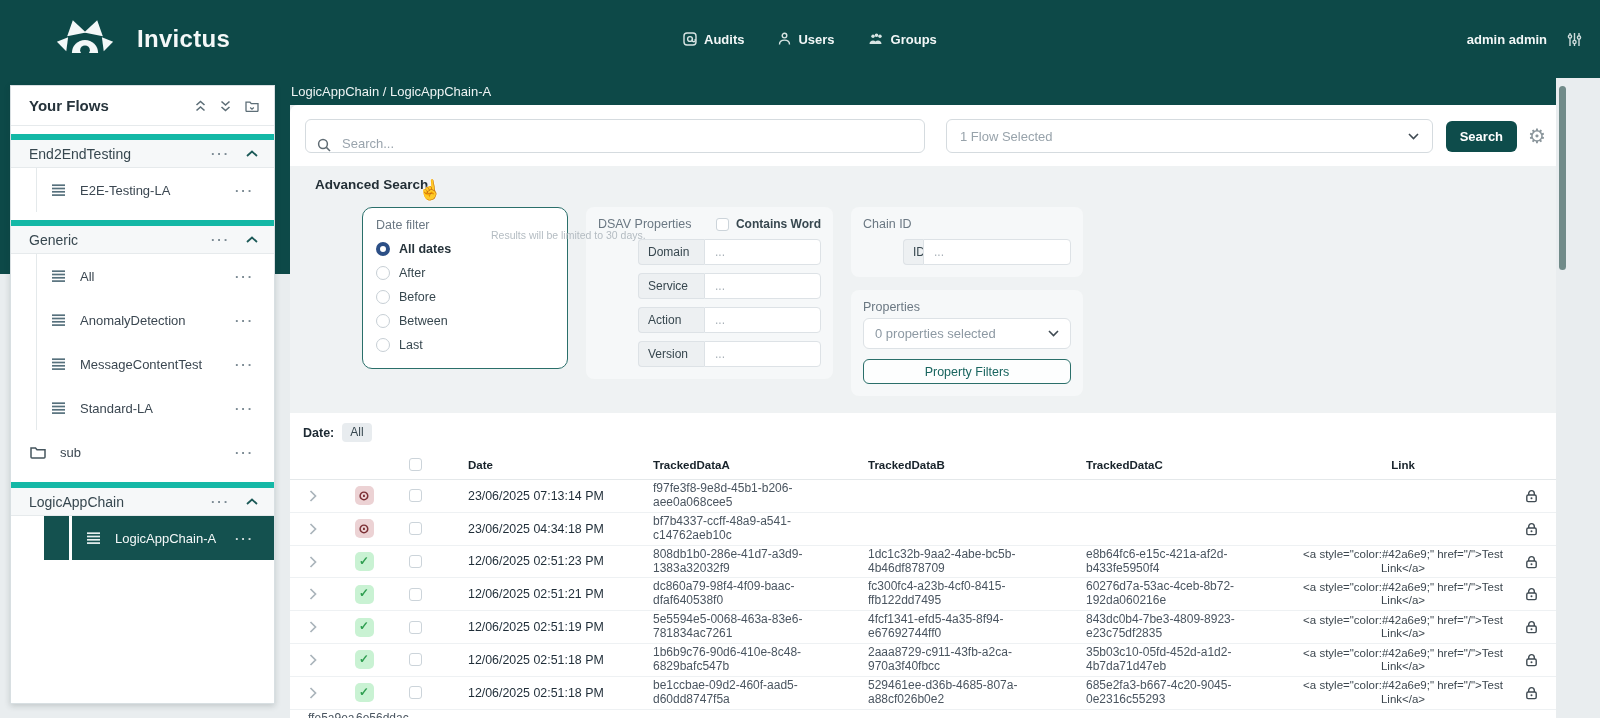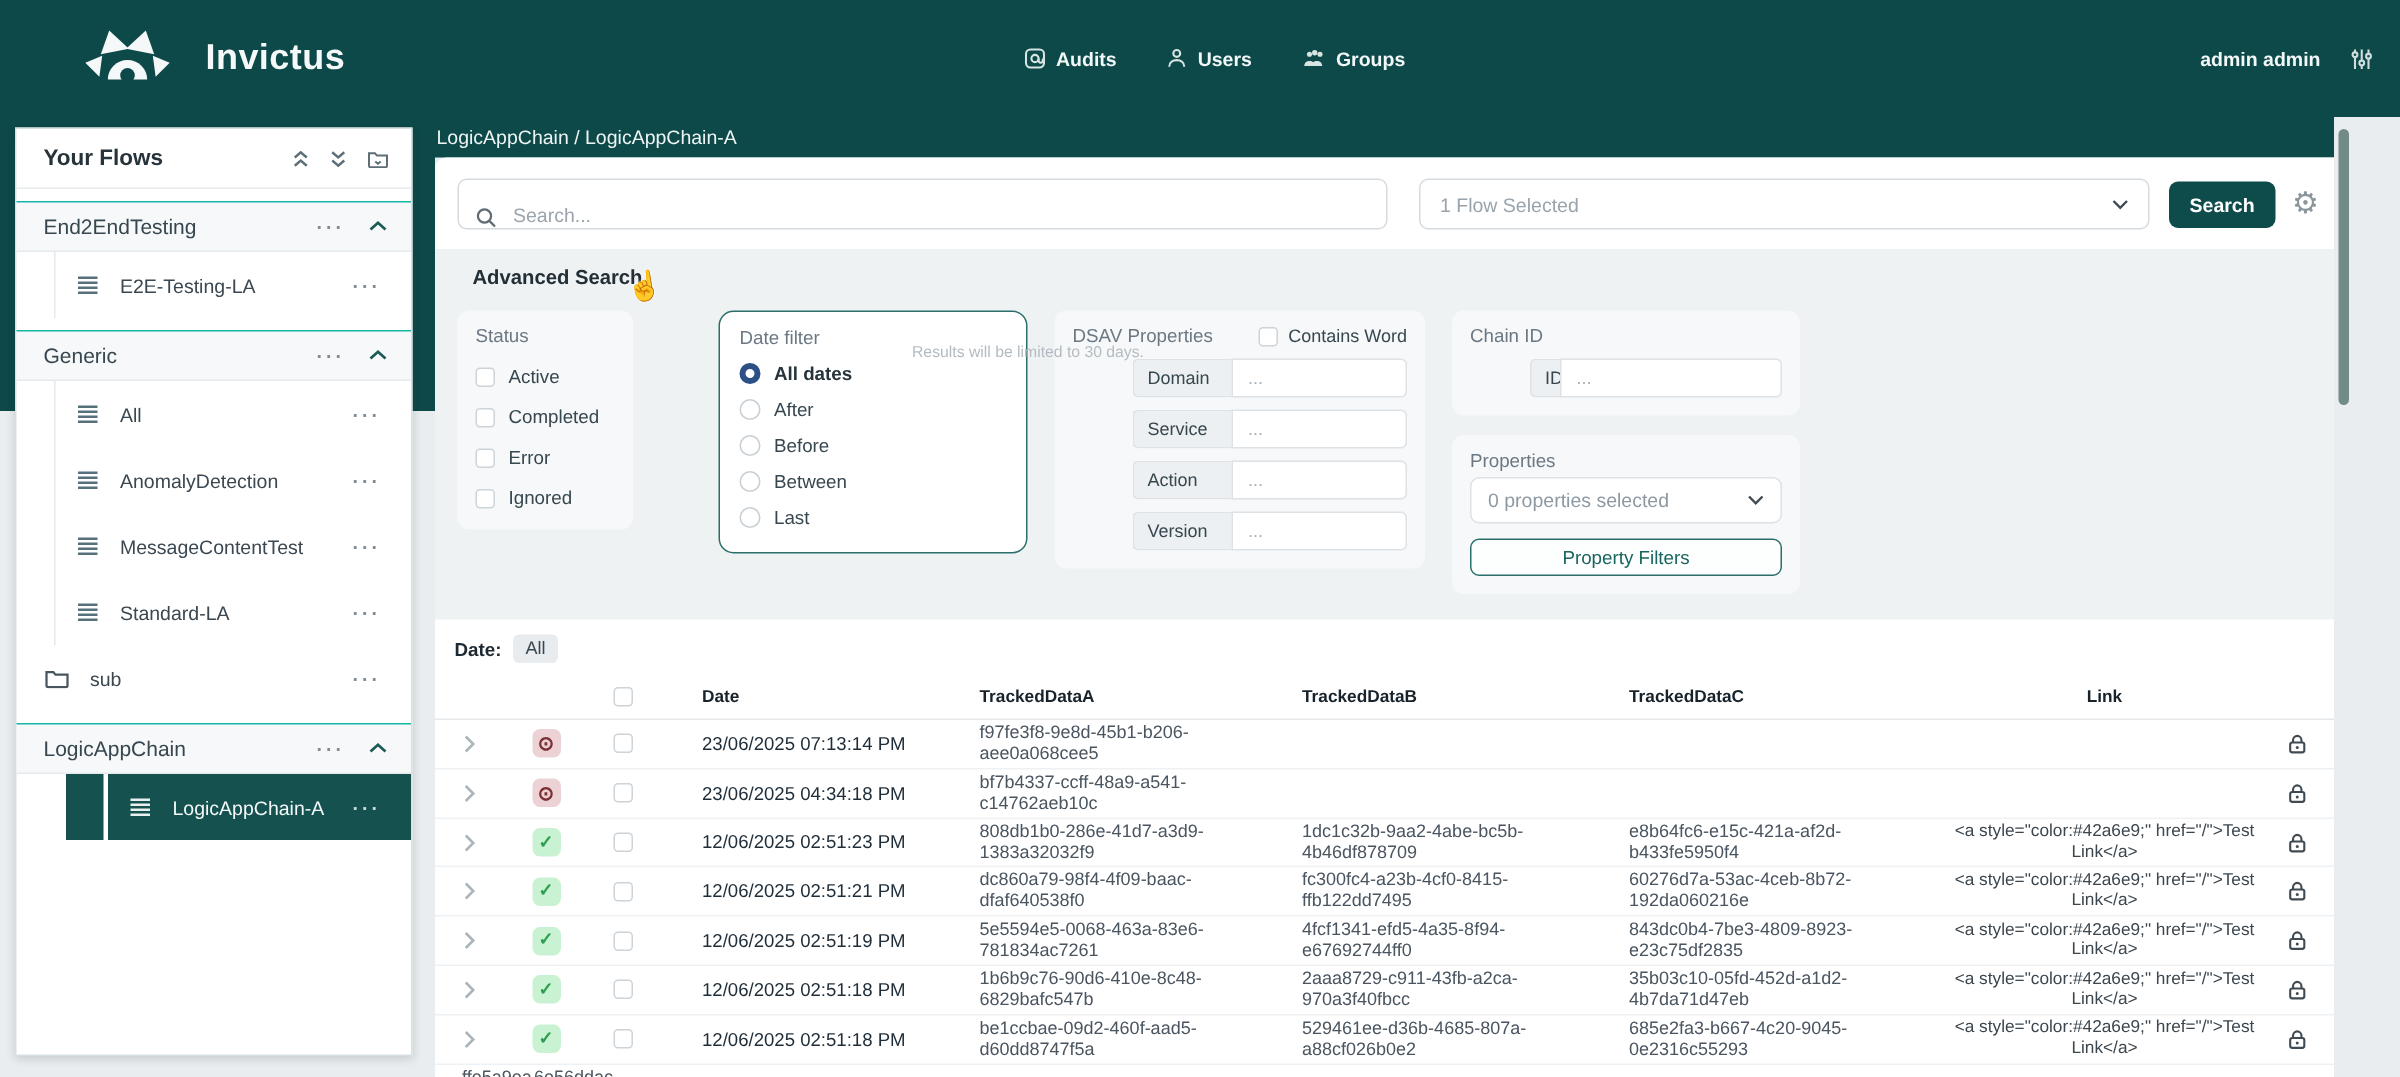--- a/index.html
+++ b/index.html
@@ -35,21 +35,21 @@
   
   .sidebar { position:absolute; left:10px; top:85px; width:265px; height:619px; background:#fff;
     border:1px solid #d8dfe2; box-shadow:0 2px 6px rgba(20,40,40,.18); z-index:4;
     display:flex; flex-direction:column; }
   .sb-head { height:40px; display:flex; align-items:center; padding:0 15px 0 18px;
     border-bottom:1px solid #e6eaec; }
   .sb-title { font-size:15px; font-weight:bold; color:#26333b; flex:1; }
   .sb-head-icons { display:flex; align-items:center; gap:14px; color:#5d6e77; }
   .sb-head-icons > span { cursor:pointer; }
   .sb-gap { height:8px; }
-  .sb-group { height:34px; background:#f6f8f9; border-top:1px solid #14b8a6; border-bottom:1px solid #e6eaec;
+  .sb-group { height:34px; background:#f6f8f9; border-top:6px solid #14b8a6; border-bottom:1px solid #e6eaec;
     display:flex; align-items:center; padding:0 16px 0 18px; cursor:pointer; }
   .sb-group-label { font-size:14px; color:#37474f; flex:1; }
   .dots { color:#7b8a93; font-size:13px; font-weight:bold; letter-spacing:2px; cursor:pointer; }
   .sb-group .chev { margin-left:16px; color:#1c5a58; cursor:pointer; }
   .sb-item { height:44px; display:flex; align-items:center; padding-left:25px; cursor:pointer; position:relative; }
   .sb-item .indent { align-self:stretch; width:1px; background:#e4e9eb; }
   .sb-item .flow-ic { margin-left:14px; color:#56707c; }
   .sb-item .folder-ic { color:#46555e; }
   .sb-item-label { font-size:13px; color:#3b4751; margin-left:14px; flex:1; }
   .sb-item .dots { margin-right:20px; }
@@ -102,21 +102,21 @@
   .radio.checked { border:4.5px solid #2c4f86; }
   .radio-label { font-size:12.5px; color:#37474f; }
   .radio-row.sel .radio-label { font-weight:bold; color:#26333b; }
   .date-note { position:absolute; left:128px; top:21px; width:160px; font-size:10.5px;
     color:#b4bcc2; line-height:1.25; }
 
   .panel-dsav { margin-left:18px; width:247px; padding:10px 12px 12px 12px; }
   .dsav-head { display:flex; align-items:center; }
   .dsav-head .p-label { flex:1; }
   .cw { display:flex; align-items:center; gap:7px; cursor:pointer; }
-  .cw-label { font-size:12px; font-weight:400; color:#37474f; }
+  .cw-label { font-size:12px; font-weight:700; color:#37474f; }
   .field-row { display:flex; margin-top:8px; height:26px; }
   .field-chip { width:66px; background:#edf0f2; border:1px solid #dde2e6; border-right:none;
     border-radius:4px 0 0 4px; display:flex; align-items:center; padding-left:9px;
     font-size:12px; color:#37474f;margin-left:40px; }
   .field-input { flex:1; background:#fff; border:1px solid #dde2e6; border-radius:0 4px 4px 0;
     display:flex; align-items:center; padding-left:10px; font-size:12px; color:#a7b0b7; cursor:text; }
 
   .col-right { margin-left:18px; width:232px; display:flex; flex-direction:column; gap:13px; }
   .panel-chain { padding:10px 12px 12px 12px; }
   .panel-props { padding:10px 12px 12px 12px; }
@@ -394,39 +394,20 @@
     <button class="btn-search">Search</button>
     <span class="gear">⚙</span>
   </div>
 
   <div class="adv">
     <div class="adv-title">Advanced Search</div>
     <span class="cursor-hand">☝</span>
 
     <div class="adv-panels">
 
-      <div class="panel panel-status">
-        <div class="p-label">Status</div>
-        <div class="check-row">
-          <span class="cb"></span>
-          <span class="check-label">Active</span>
-        </div>
-        <div class="check-row">
-          <span class="cb"></span>
-          <span class="check-label">Completed</span>
-        </div>
-        <div class="check-row">
-          <span class="cb"></span>
-          <span class="check-label">Error</span>
-        </div>
-        <div class="check-row">
-          <span class="cb"></span>
-          <span class="check-label">Ignored</span>
-        </div>
-      </div>
 
       <div class="panel-date">
         <div class="p-label">Date filter</div>
         <div class="date-note">Results will be limited to 30 days.</div>
         <div class="radio-row sel">
           <span class="radio checked"></span>
           <span class="radio-label">All dates</span>
         </div>
         <div class="radio-row">
           <span class="radio"></span>

